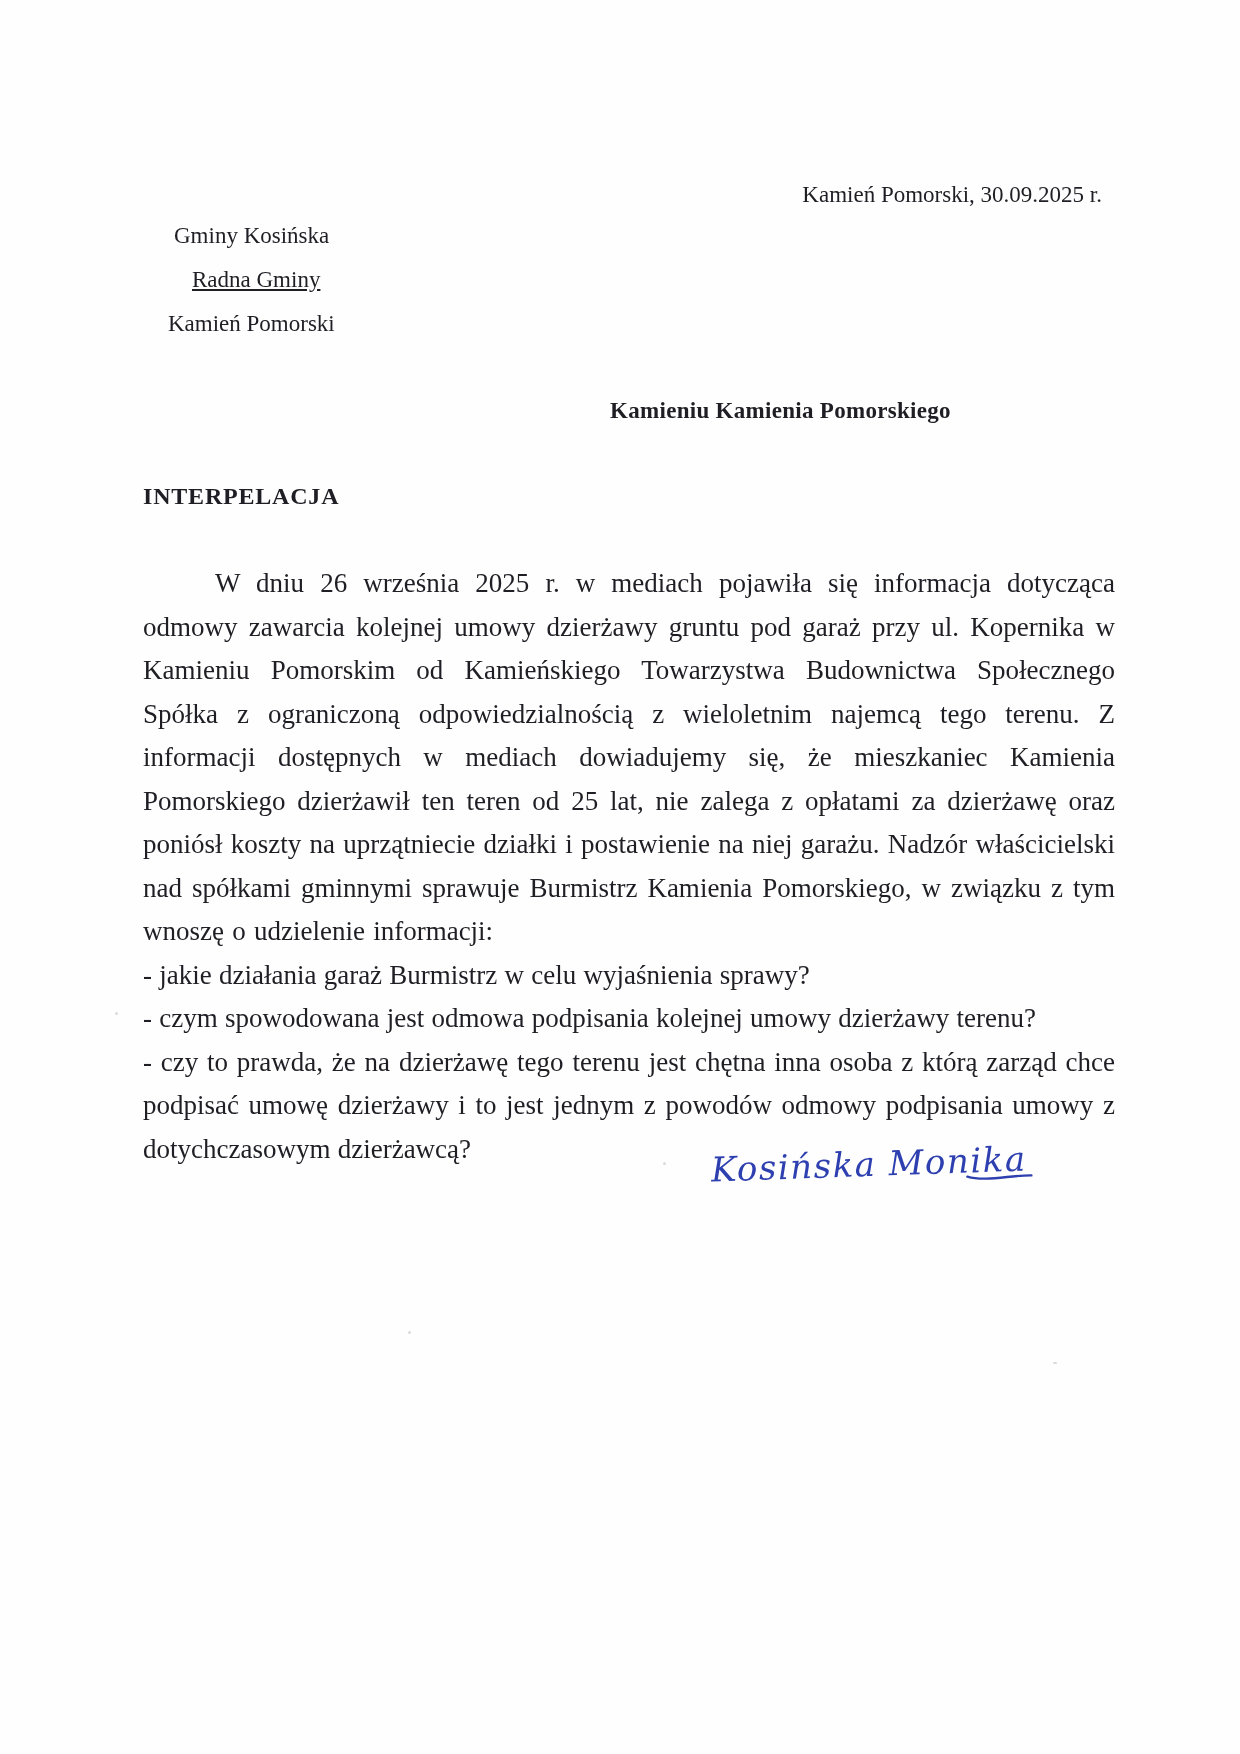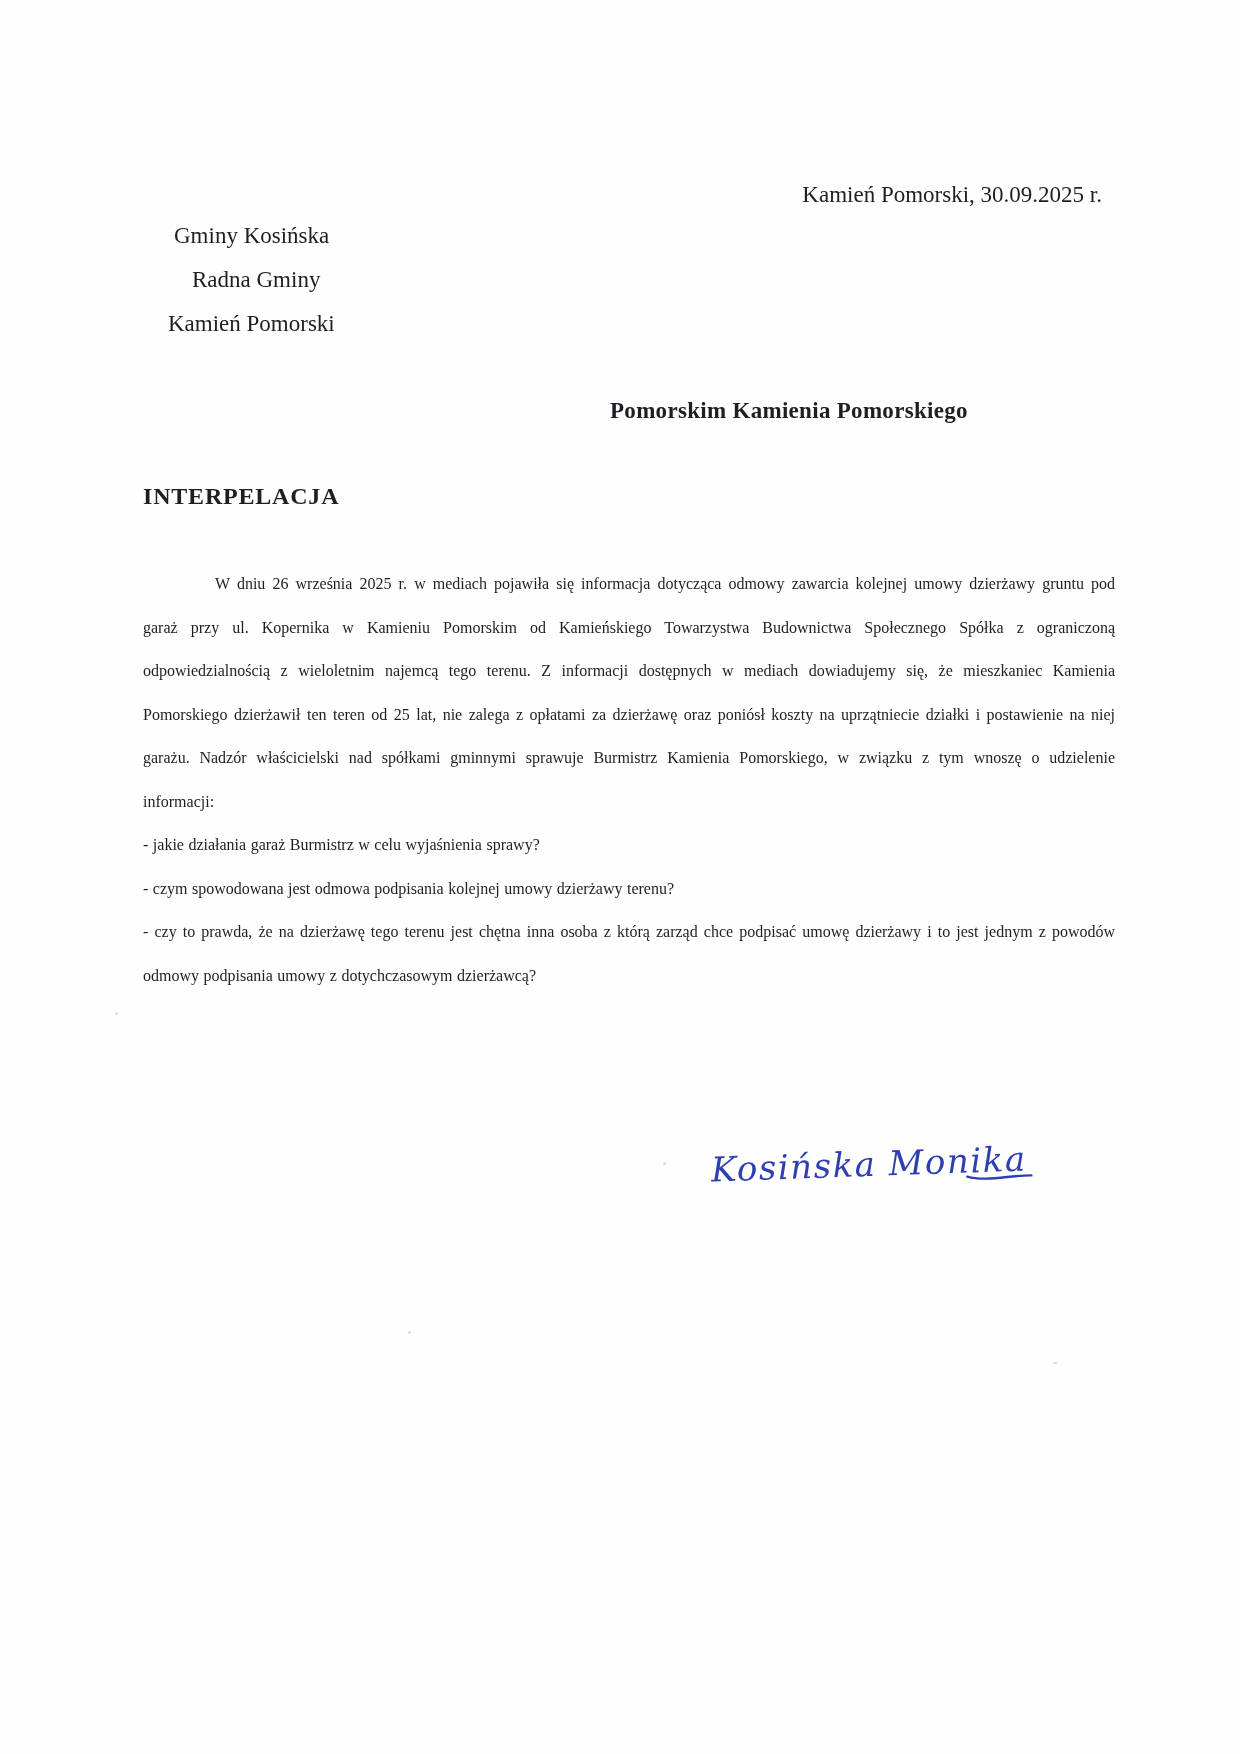--- a/index.html
+++ b/index.html
@@ -26,21 +26,21 @@
     white-space: nowrap;
   }
   .sender-block {
     position: absolute;
     top: 214px;
     left: 168px;
     font-size: 23px;
     line-height: 44px;
   }
   .sender-block .sender-line:nth-child(1) { padding-left: 6px; }
-  .sender-block .sender-line:nth-child(2) { padding-left: 24px; }
+  .sender-block .sender-line:nth-child(2) { padding-left: 24px; text-decoration: underline; }
   .sender-block .sender-line:nth-child(3) { padding-left: 0; }
   .addressee {
     position: absolute;
     top: 398px;
     left: 610px;
     font-size: 23px;
     font-weight: bold;
     letter-spacing: 0.3px;
     white-space: nowrap;
   }
@@ -52,21 +52,21 @@
     text-align: left;
     font-size: 24px;
     font-weight: bold;
     letter-spacing: 0.8px;
   }
   .letter-body {
     position: absolute;
     top: 562px;
     left: 143px;
     width: 972px;
-    font-size: 16px;
+    font-size: 27px;
     line-height: 43.5px;
     text-align: justify;
   }
   .body-paragraph {
     margin: 0;
     text-indent: 72px;
     text-align: justify;
     word-spacing: 1.5px;
   }
   .question {
@@ -98,21 +98,21 @@
 <div class="page">
 
   <div class="date-line">Kamień Pomorski, 30.09.2025 r.</div>
 
   <div class="sender-block">
     <div class="sender-line">Gminy Kosińska</div>
     <div class="sender-line">Radna Gminy</div>
     <div class="sender-line">Kamień Pomorski</div>
   </div>
 
-  <div class="addressee">Pomorskim Kamienia Pomorskiego</div>
+  <div class="addressee">Kamieniu Kamienia Pomorskiego</div>
 
   <div class="letter-title">INTERPELACJA</div>
 
   <div class="letter-body">
     <p class="body-paragraph">W dniu 26 września 2025 r. w mediach pojawiła się informacja dotycząca odmowy zawarcia kolejnej umowy dzierżawy gruntu pod garaż przy ul. Kopernika w Kamieniu Pomorskim od Kamieńskiego Towarzystwa Budownictwa Społecznego Spółka z ograniczoną odpowiedzialnością z wieloletnim najemcą tego terenu. Z informacji dostępnych w mediach dowiadujemy się, że mieszkaniec Kamienia Pomorskiego dzierżawił ten teren od 25 lat, nie zalega z opłatami za dzierżawę oraz poniósł koszty na uprzątniecie działki i postawienie na niej garażu.  Nadzór właścicielski nad spółkami gminnymi sprawuje Burmistrz Kamienia Pomorskiego, w związku z tym wnoszę o udzielenie informacji:</p>
     <div class="question">- jakie działania garaż Burmistrz w celu wyjaśnienia sprawy?</div>
     <div class="question">- czym spowodowana jest odmowa podpisania kolejnej umowy dzierżawy terenu?</div>
     <div class="question">- czy to prawda, że na dzierżawę tego terenu jest chętna inna osoba z którą zarząd chce podpisać umowę dzierżawy i to jest jednym z powodów odmowy podpisania umowy z dotychczasowym dzierżawcą?</div>
   </div>
 

